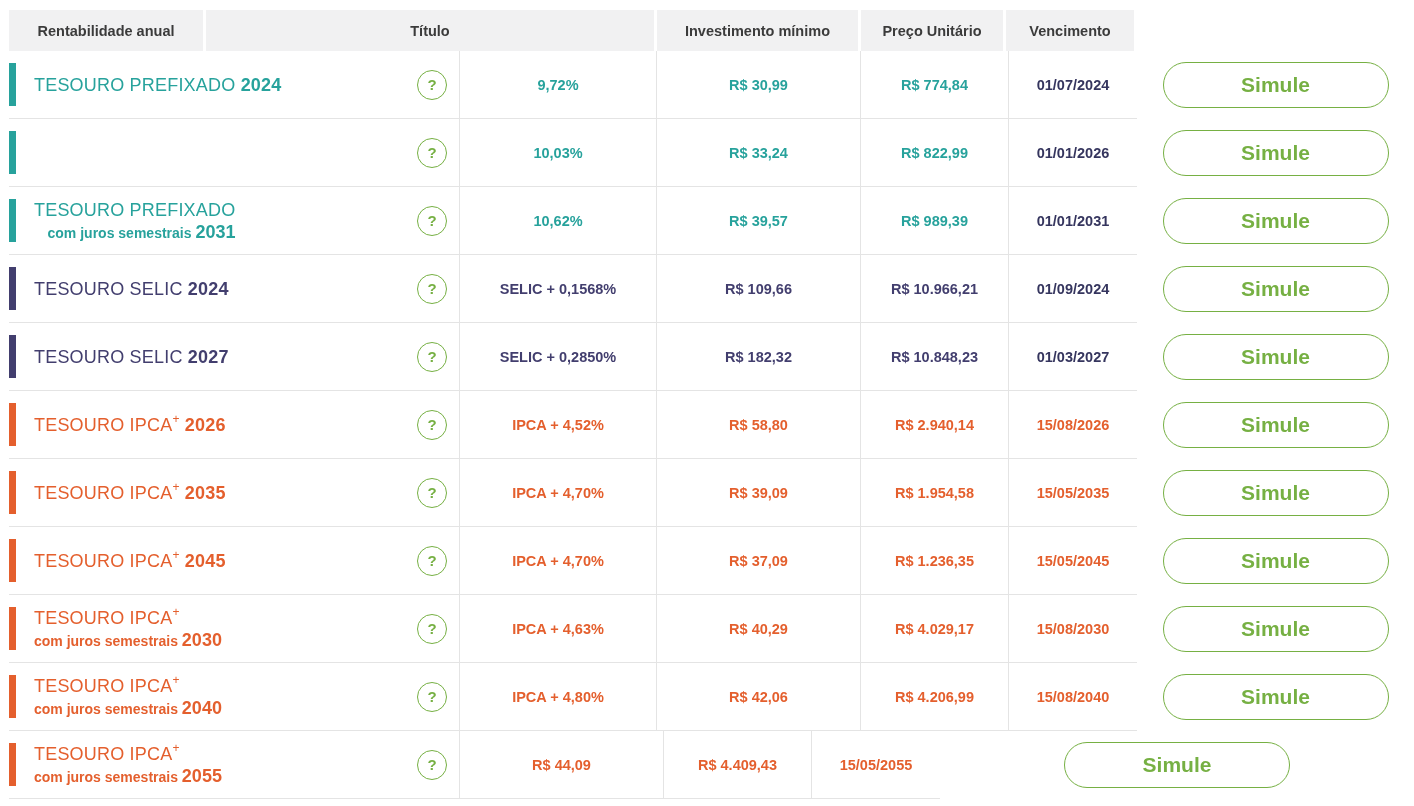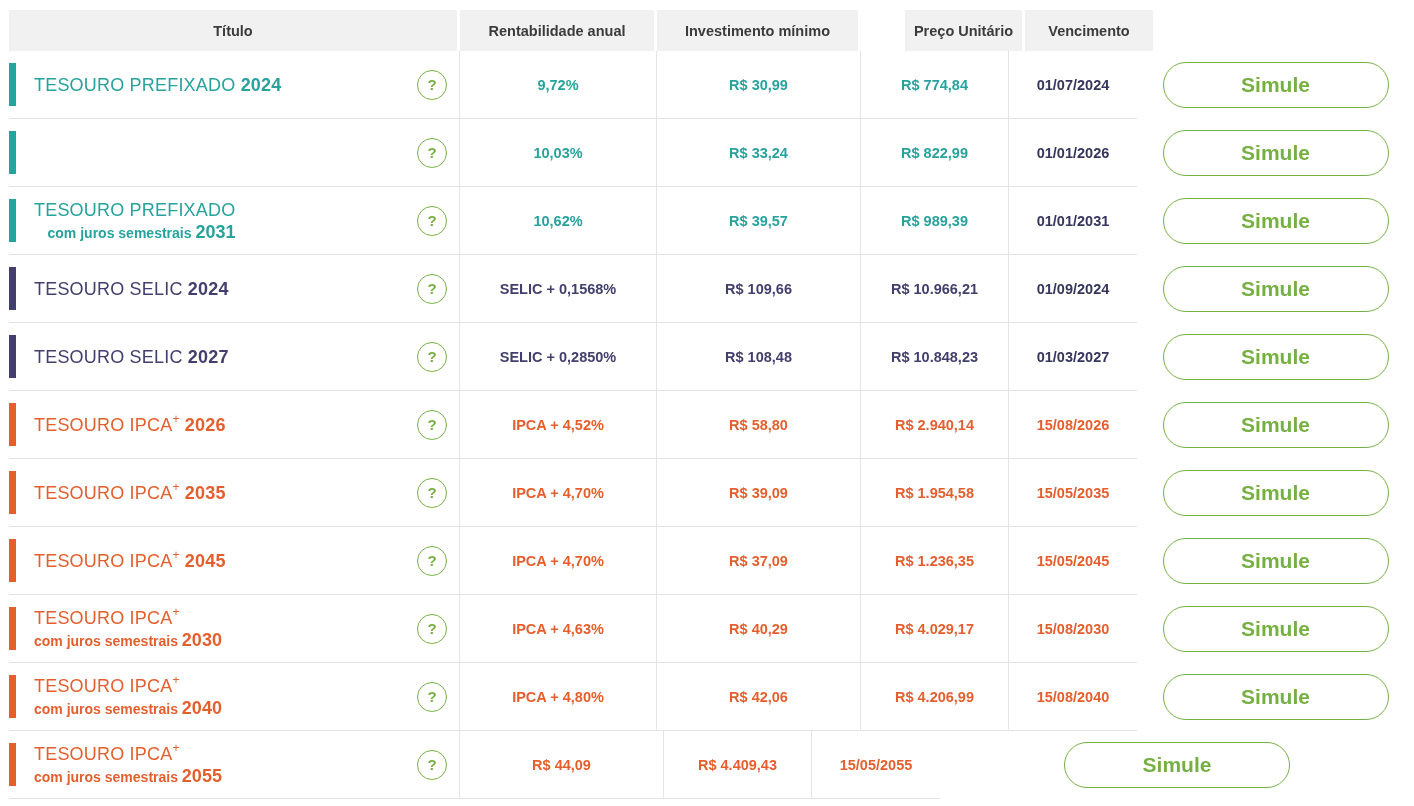--- a/index.html
+++ b/index.html
@@ -8,21 +8,21 @@
   .page { padding:10px 0 0 9px; }
 
   
   .header-row { display:flex; }
   .hcell { background:var(--header_bg); color:var(--header_text);
     font-weight:bold; font-size:14.5px; height:41px; display:flex;
     align-items:center; justify-content:center; border-right:3px solid #fff; }
   .hc-title { width:451px; }
   .hc-rate  { width:197px; }
   .hc-min   { width:204px; }
-  .hc-price { width:120px;margin-left:44px; }
+  .hc-price { width:145px; }
   .hc-date  { width:128px; border-right:none; }
 
   
   .row { display:flex; height:68px; }
   .cell { display:flex; align-items:center; justify-content:center;
     border-bottom:1px solid var(--border); font-weight:bold; font-size:14.5px; }
   .c-title { width:451px; justify-content:flex-start; position:relative;
     padding-left:25px; border-right:1px solid var(--border); }
   .c-rate  { width:197px; border-right:1px solid var(--border); }
   .c-min   { width:204px; border-right:1px solid var(--border); }
@@ -56,22 +56,22 @@
   .selic .bond-name, .selic .c-rate, .selic .c-min, .selic .c-price { color:var(--selic); }
   .ipca .bond-name, .ipca .c-rate, .ipca .c-min, .ipca .c-price { color:var(--ipca); }
   .prefixado .c-date, .selic .c-date { color:var(--date_dark); }
   .ipca .c-date { color:var(--ipca); }
 </style>
 </head>
 <body>
 
 <div class="page">
   <div class="header-row">
+    <div class="hcell hc-rate">Rentabilidade anual</div>
     <div class="hcell hc-title">Título</div>
-    <div class="hcell hc-rate">Rentabilidade anual</div>
     <div class="hcell hc-min">Investimento mínimo</div>
     <div class="hcell hc-price">Preço Unitário</div>
     <div class="hcell hc-date">Vencimento</div>
   </div>
   <div id="rows">
   <div class="row prefixado">
     <div class="cell c-title">
       <span class="bar"></span>
       <div class="bond-name">
         <div class="line1"><span>TESOURO PREFIXADO</span><sup></sup><b> 2024</b></div>
@@ -141,21 +141,21 @@
   <div class="row selic">
     <div class="cell c-title">
       <span class="bar"></span>
       <div class="bond-name">
         <div class="line1"><span>TESOURO SELIC</span><sup></sup><b> 2027</b></div>
 
       </div>
       <span class="help">?</span>
     </div>
     <div class="cell c-rate">SELIC + 0,2850%</div>
-    <div class="cell c-min">R$ 108,48</div>
+    <div class="cell c-min">R$ 182,32</div>
     <div class="cell c-price">R$ 10.848,23</div>
     <div class="cell c-date">01/03/2027</div>
     <div class="cell c-sim">
       <button class="simule">Simule</button>
     </div>
   </div>
 
   <div class="row ipca">
     <div class="cell c-title">
       <span class="bar"></span>

